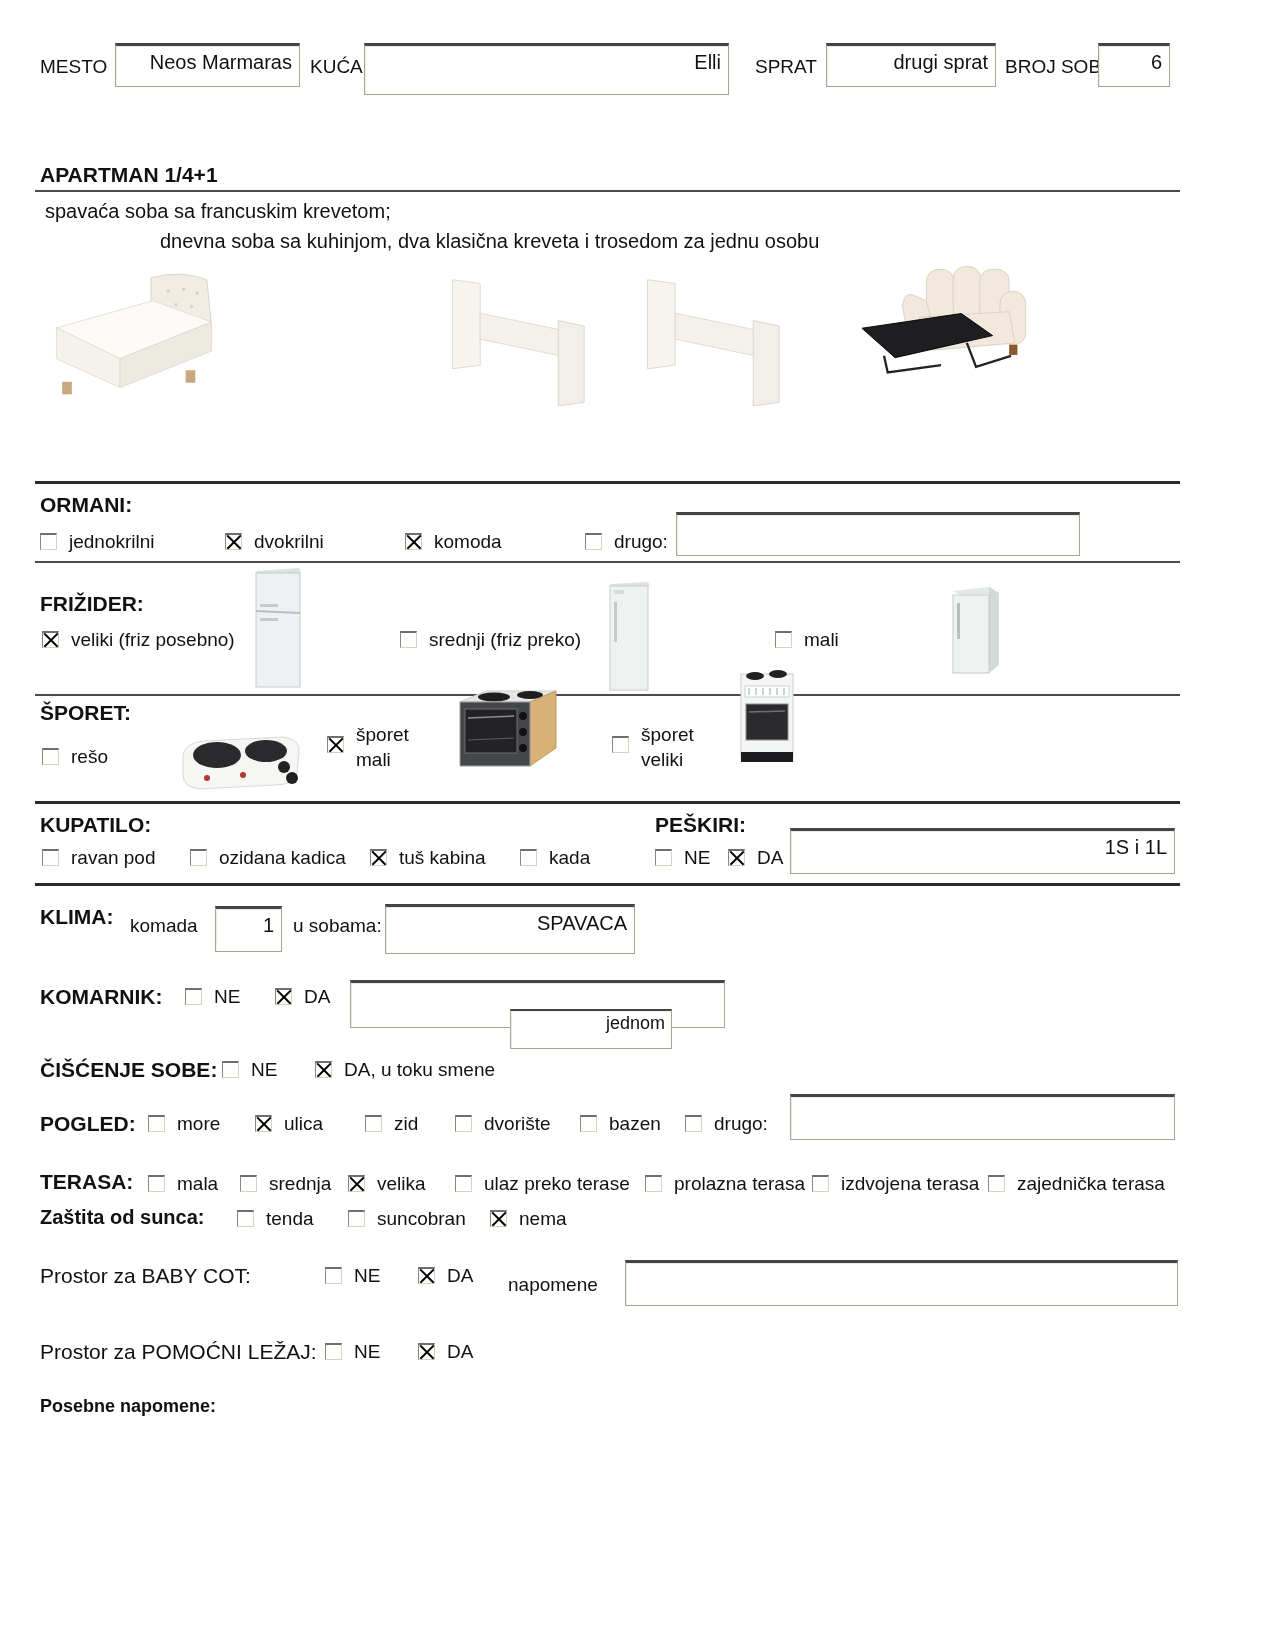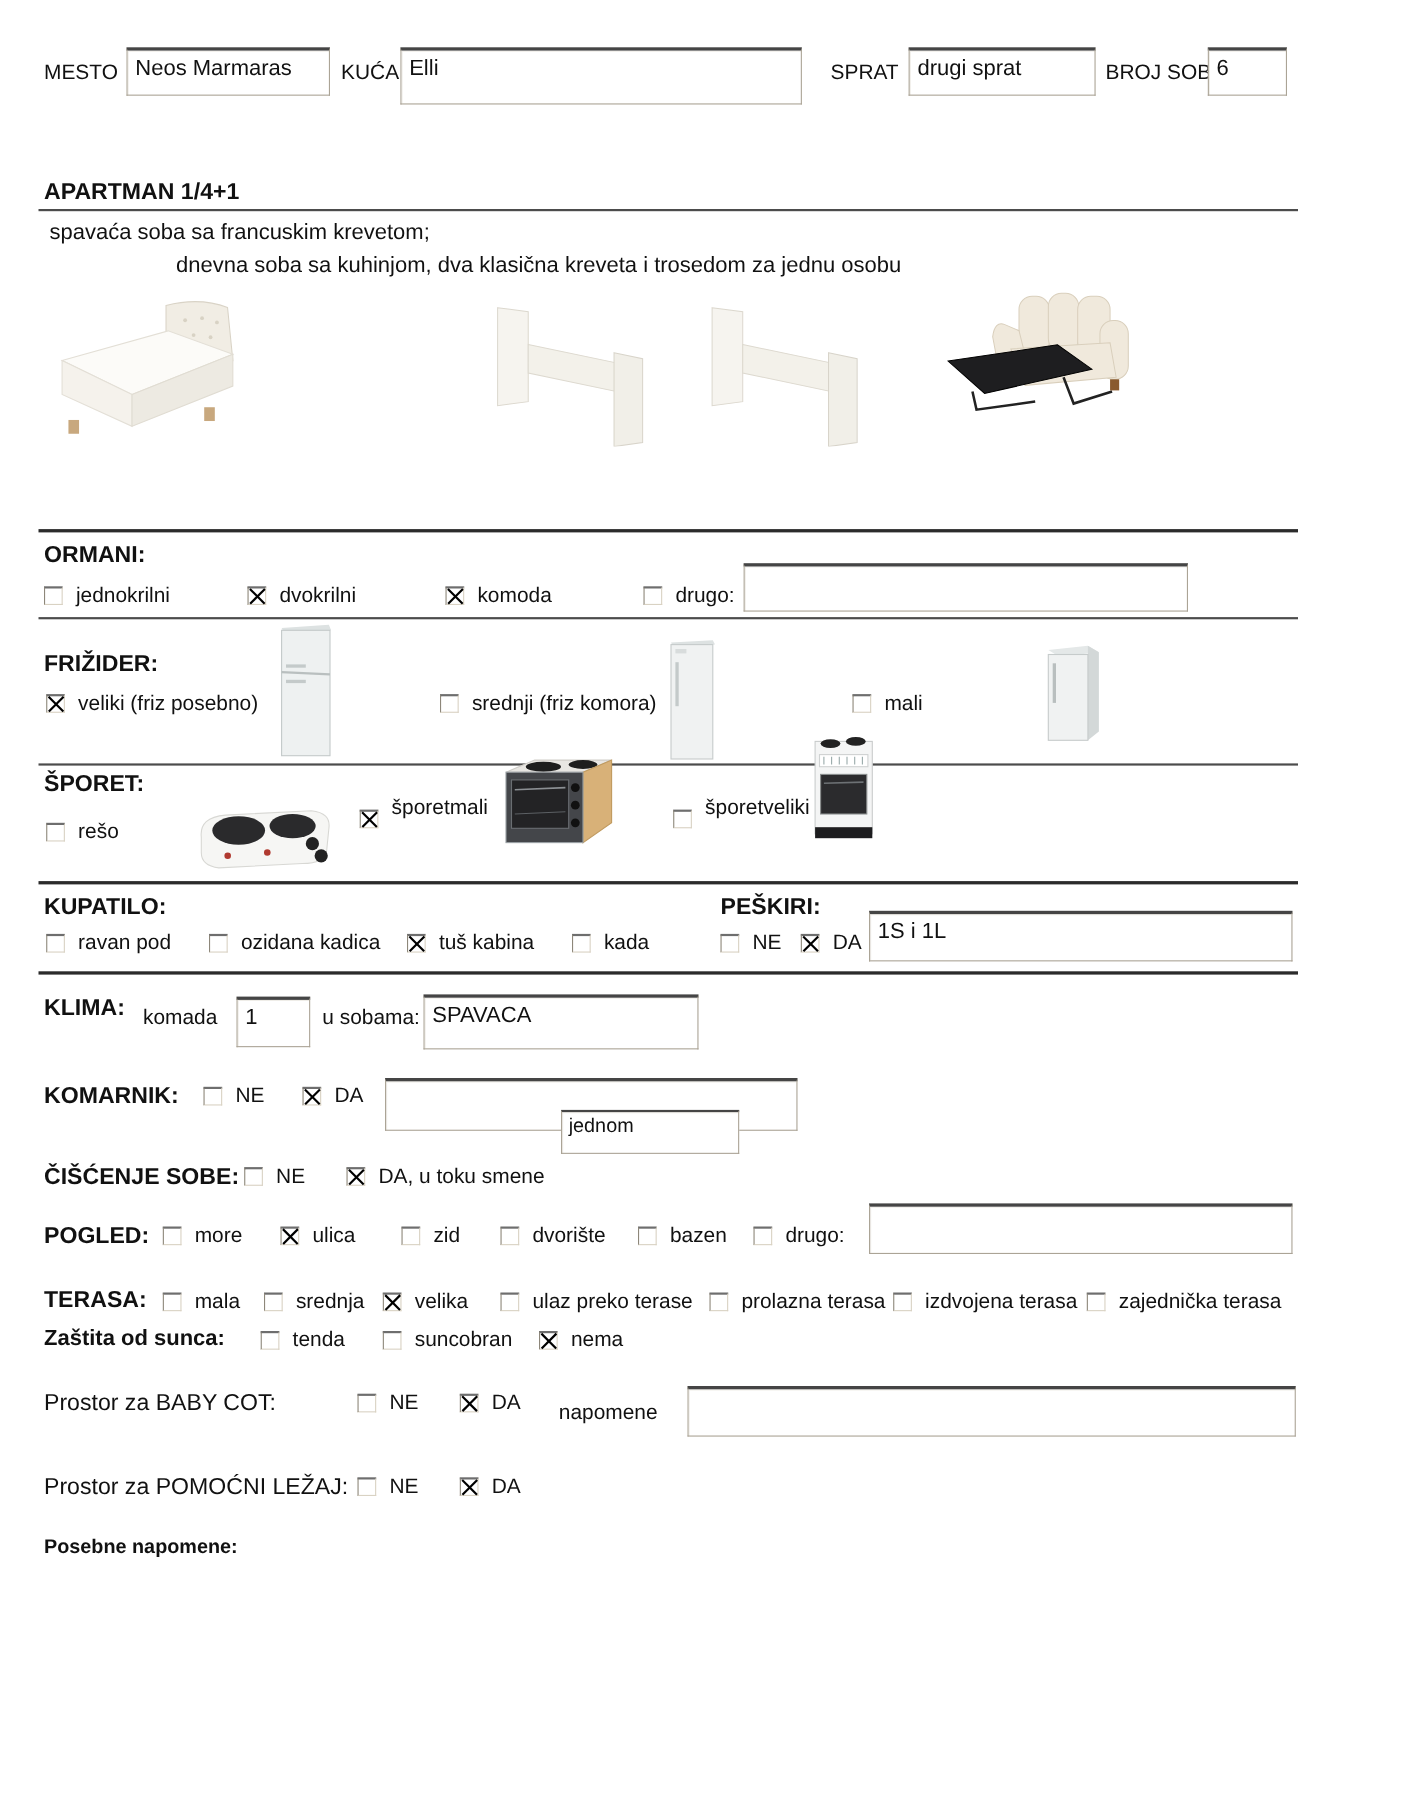--- a/index.html
+++ b/index.html
@@ -7,37 +7,37 @@
   .page { position:relative; width:1275px; height:1650px; background:#fff; overflow:hidden; }
   .ap { position:absolute; }
   .lbl { font-size:19px; line-height:24px; white-space:nowrap; }
   .sect { font-size:21px; font-weight:bold; white-space:nowrap; }
   .hr { position:absolute; left:35px; width:1145px; background:#4c4c4c; height:2px; }
   .hr.thick { background:#2b2b2b; height:3px; }
   .tbox {
     position:absolute; background:#fff;
     border:1px solid #aba496; border-top:3px solid #454545;
     box-shadow:inset 1px 1px 0 #efede8;
-    font-size:20px; padding:5px 7px; overflow:hidden; white-space:nowrap;
+    font-size:20px; padding:5px 7px; overflow:hidden; white-space:nowrap;text-align:right;
   }
   .tbox.small { border-top-width:2px; font-size:18px; padding:2px 6px; }
   .grp { display:flex; align-items:flex-start; gap:12px; }
   .cb {
     width:17px; height:17px; flex:0 0 17px; margin-top:3px;
     background:#fff; position:relative; display:inline-block;
     border:1px solid; border-color:#6e6e6e #d9d2c3 #d9d2c3 #8d877a;
     border-top-width:2px;
   }
   .cb.checked::before, .cb.checked::after {
     content:""; position:absolute; left:50%; top:50%;
     width:19px; height:1.7px; background:#000;
   }
   .cb.checked::before { transform:translate(-50%,-50%) rotate(45deg); }
   .cb.checked::after  { transform:translate(-50%,-50%) rotate(-45deg); }
-  .two-line { display:flex; flex-direction:row; line-height:25px;justify-content:flex-end; }
+  .two-line { display:flex; flex-direction:column; line-height:25px;justify-content:flex-end; }
 </style>
 </head>
 <body>
 
 <div class="page">
 
   <div class="ap lbl" style="left:40px;top:55px">MESTO</div>
   <div class="tbox" style="left:115px;top:43px;width:185px;height:44px">Neos Marmaras</div>
   <div class="ap lbl" style="left:310px;top:55px">KUĆA</div>
   <div class="tbox" style="left:364px;top:43px;width:365px;height:52px">Elli</div>
@@ -135,21 +135,21 @@
   <div class="ap" style="left:605px;top:580px">
     <svg width="48" height="112" viewBox="0 0 48 112">
       <polygon points="5,4 43,2 45,6 7,8" fill="#dde2e2"></polygon>
       <rect x="5" y="6" width="38" height="104" fill="#f0f2f2" stroke="#c6cbcb"></rect>
       <rect x="9" y="22" width="3" height="40" fill="#c4caca"></rect>
       <rect x="9" y="10" width="10" height="4" fill="#d8dcdc"></rect>
     </svg>
   </div>
   <div class="ap grp" style="left:400px;top:628px">
     <span class="cb"></span>
-    <span class="lbl">srednji (friz komora)</span>
+    <span class="lbl">srednji (friz preko)</span>
   </div>
   <div class="ap" style="left:945px;top:583px">
     <svg width="58" height="95" viewBox="0 0 58 95">
       <polygon points="8,8 44,4 54,10 18,14" fill="#e4e8e8"></polygon>
       <polygon points="44,4 54,10 54,82 44,90" fill="#d3d8d8"></polygon>
       <rect x="8" y="12" width="36" height="78" fill="#f0f2f2" stroke="#c6cbcb"></rect>
       <rect x="12" y="20" width="3" height="36" fill="#b9bfbf"></rect>
     </svg>
   </div>
   <div class="ap grp" style="left:775px;top:628px">

